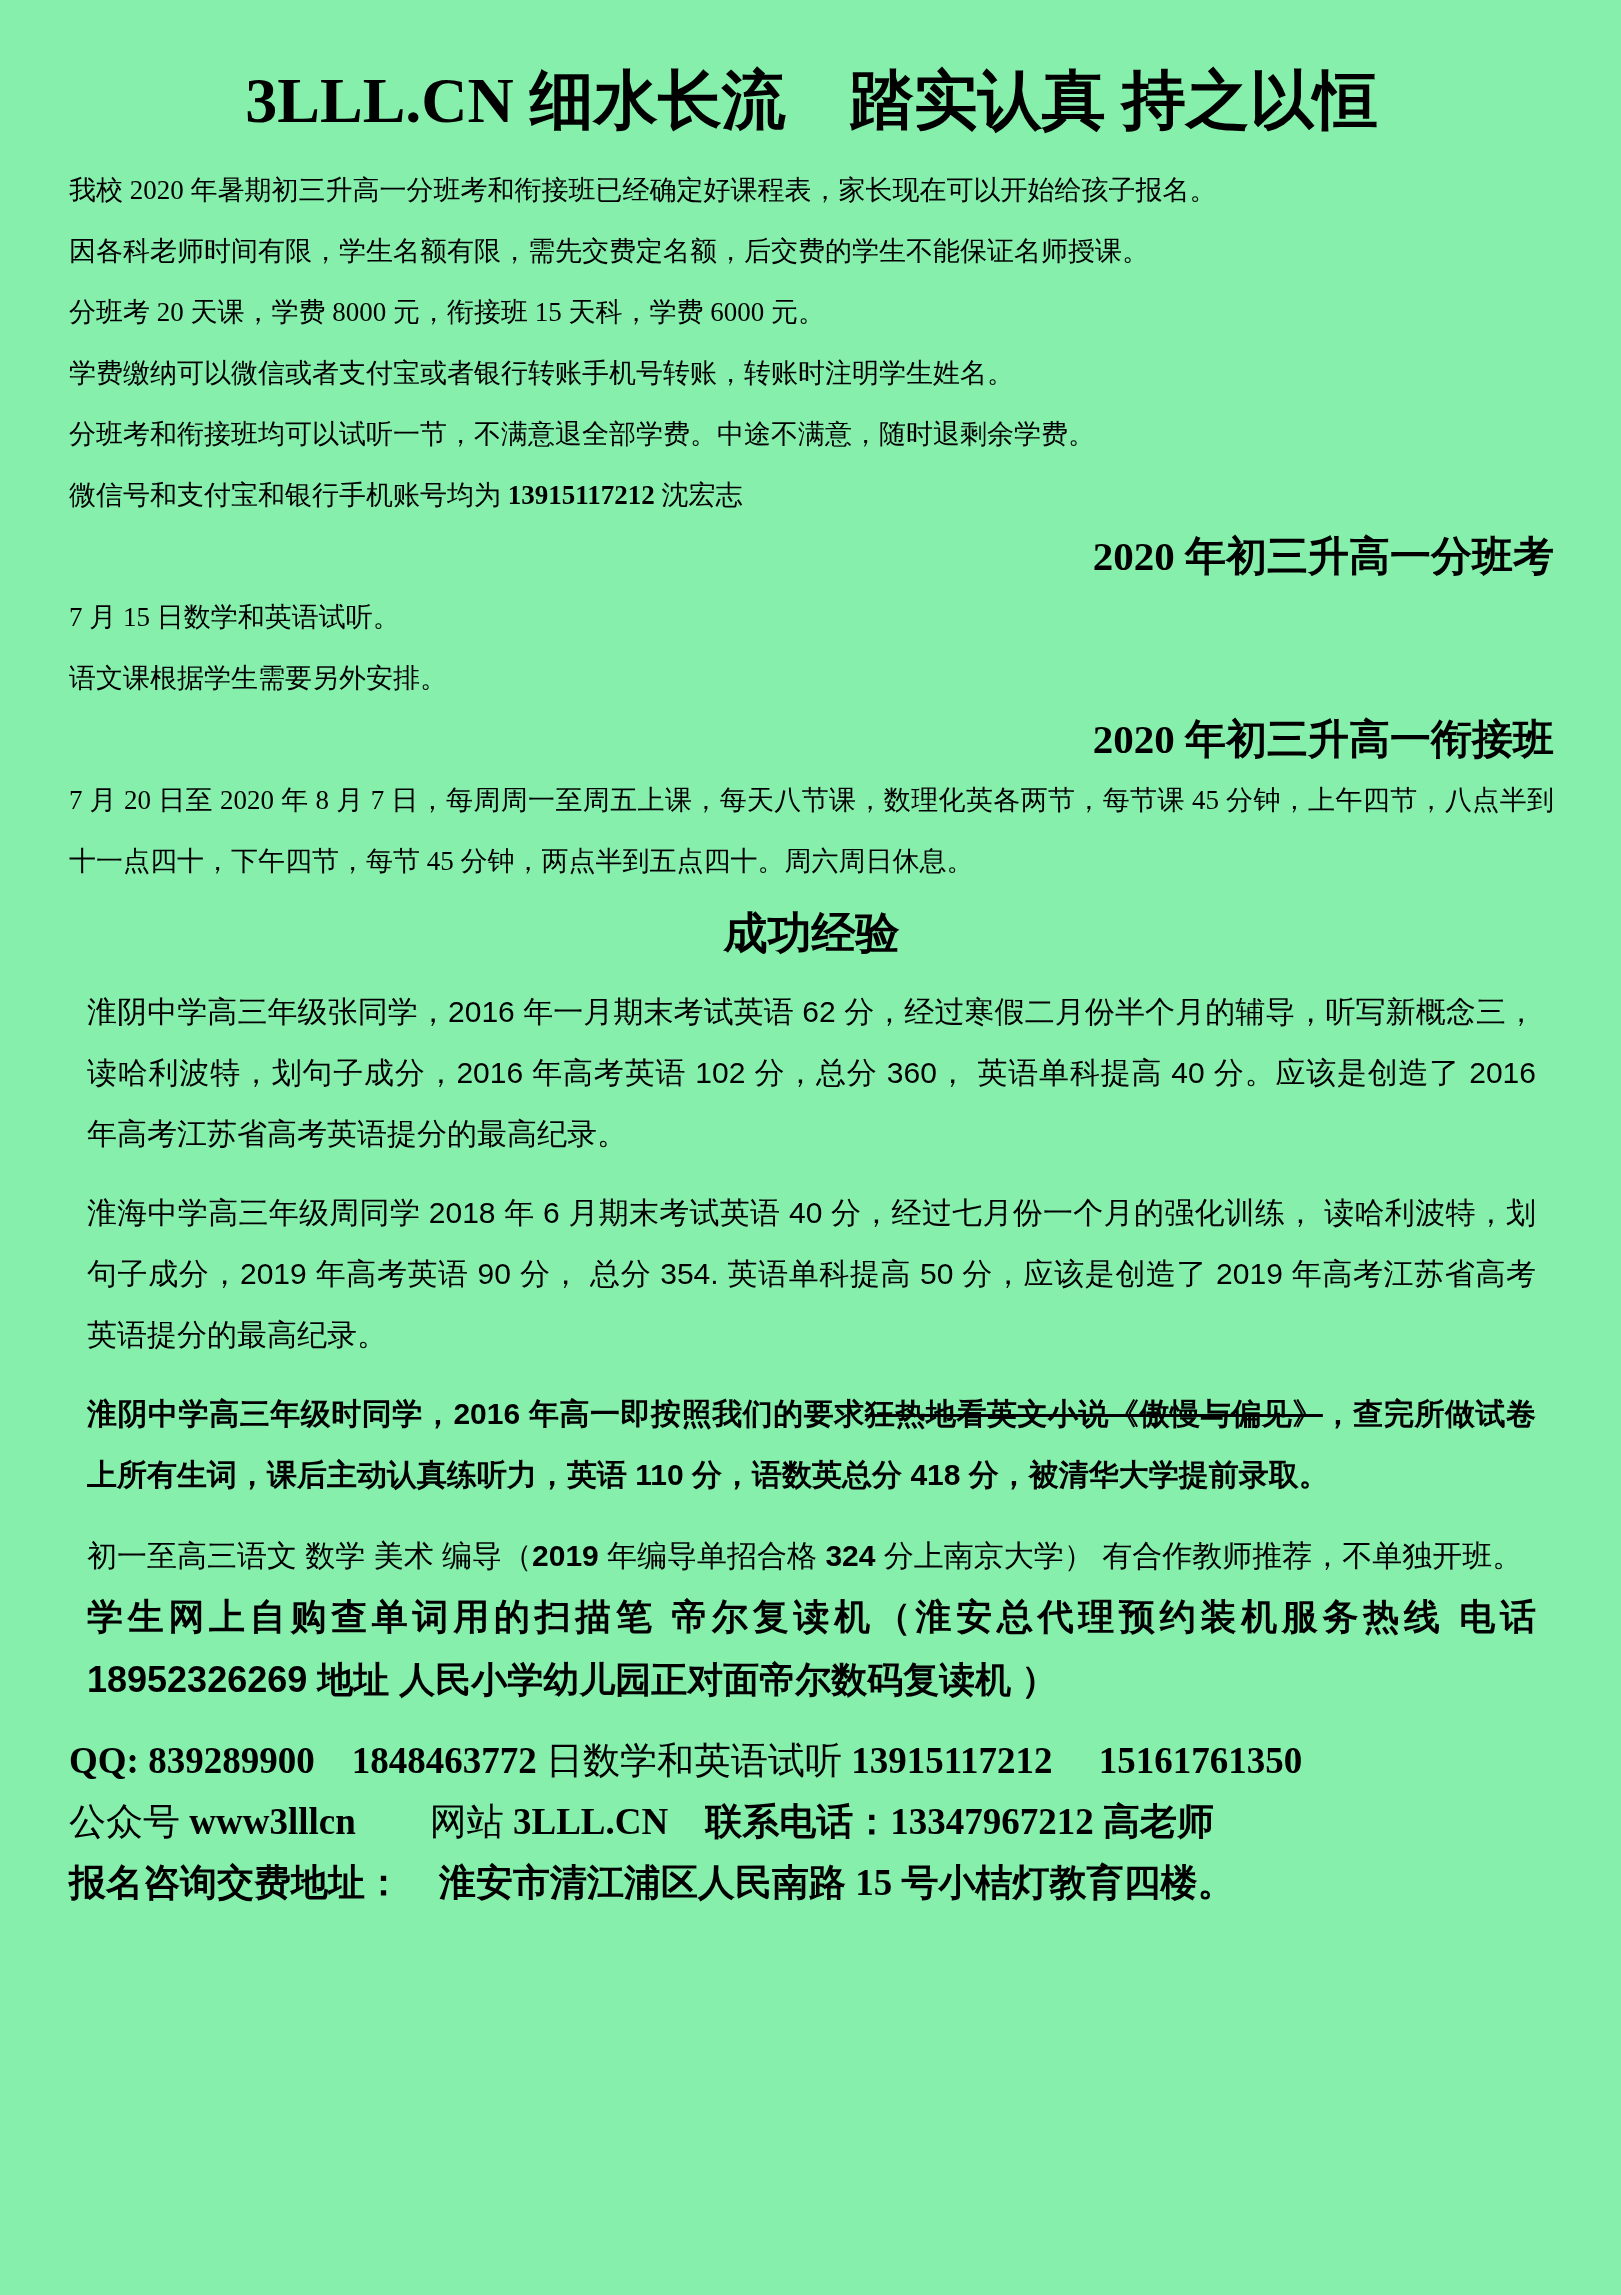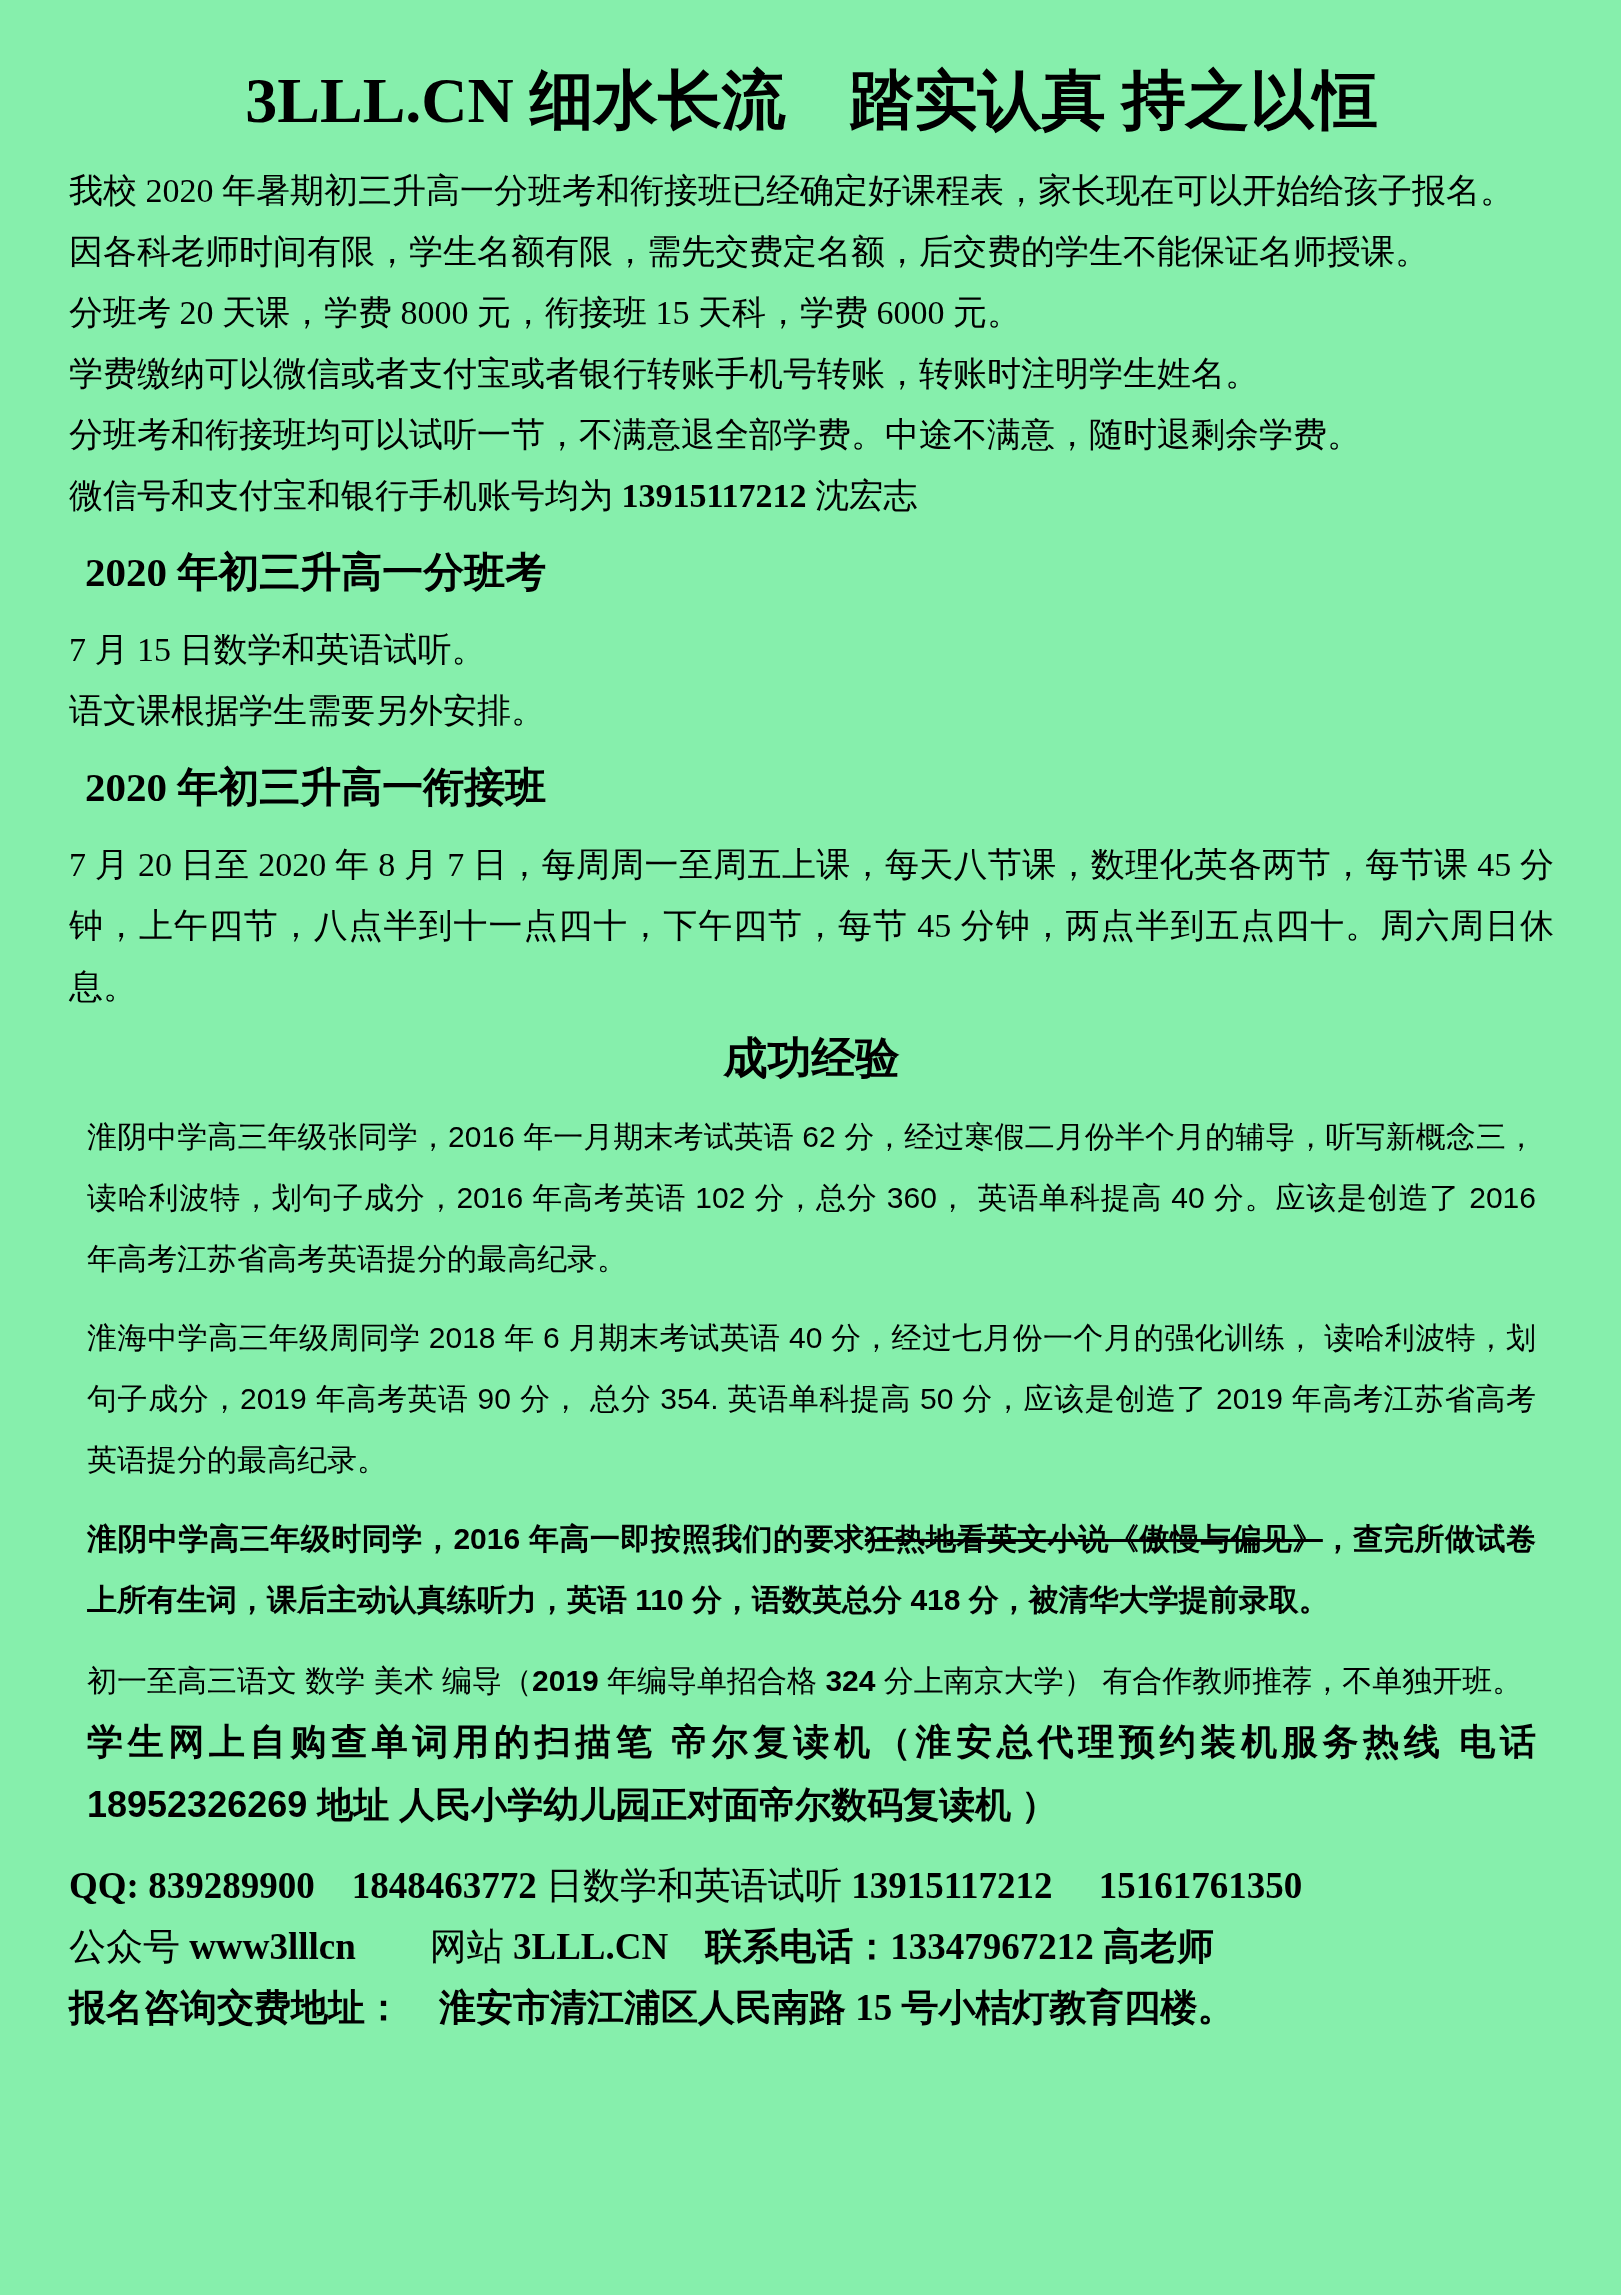--- a/index.html
+++ b/index.html
@@ -19,31 +19,31 @@
   }
   h1.doc-title {
     font-size: 64px;
     font-weight: bold;
     line-height: 1.35;
     text-align: center;
     margin: 22px 0 16px 0;
     white-space: nowrap;
   }
   p.para {
-    font-size: 34px;
+    font-size: 27px;
     line-height: 61px;
     margin: 0;
     text-align: justify;
   }
   p.heading-center {
     font-size: 41px;
     line-height: 61px;
     font-weight: bold;
-    text-align: left;
-    margin: 16px;
+    text-align: right;
+    margin: 0;
   }
   .num {
     font-weight: bold;
   }
   p.stories-heading {
     font-family: "Liberation Sans", "DejaVu Sans", sans-serif;
     font-size: 44px;
     line-height: 61px;
     font-weight: bold;
     text-align: center;

